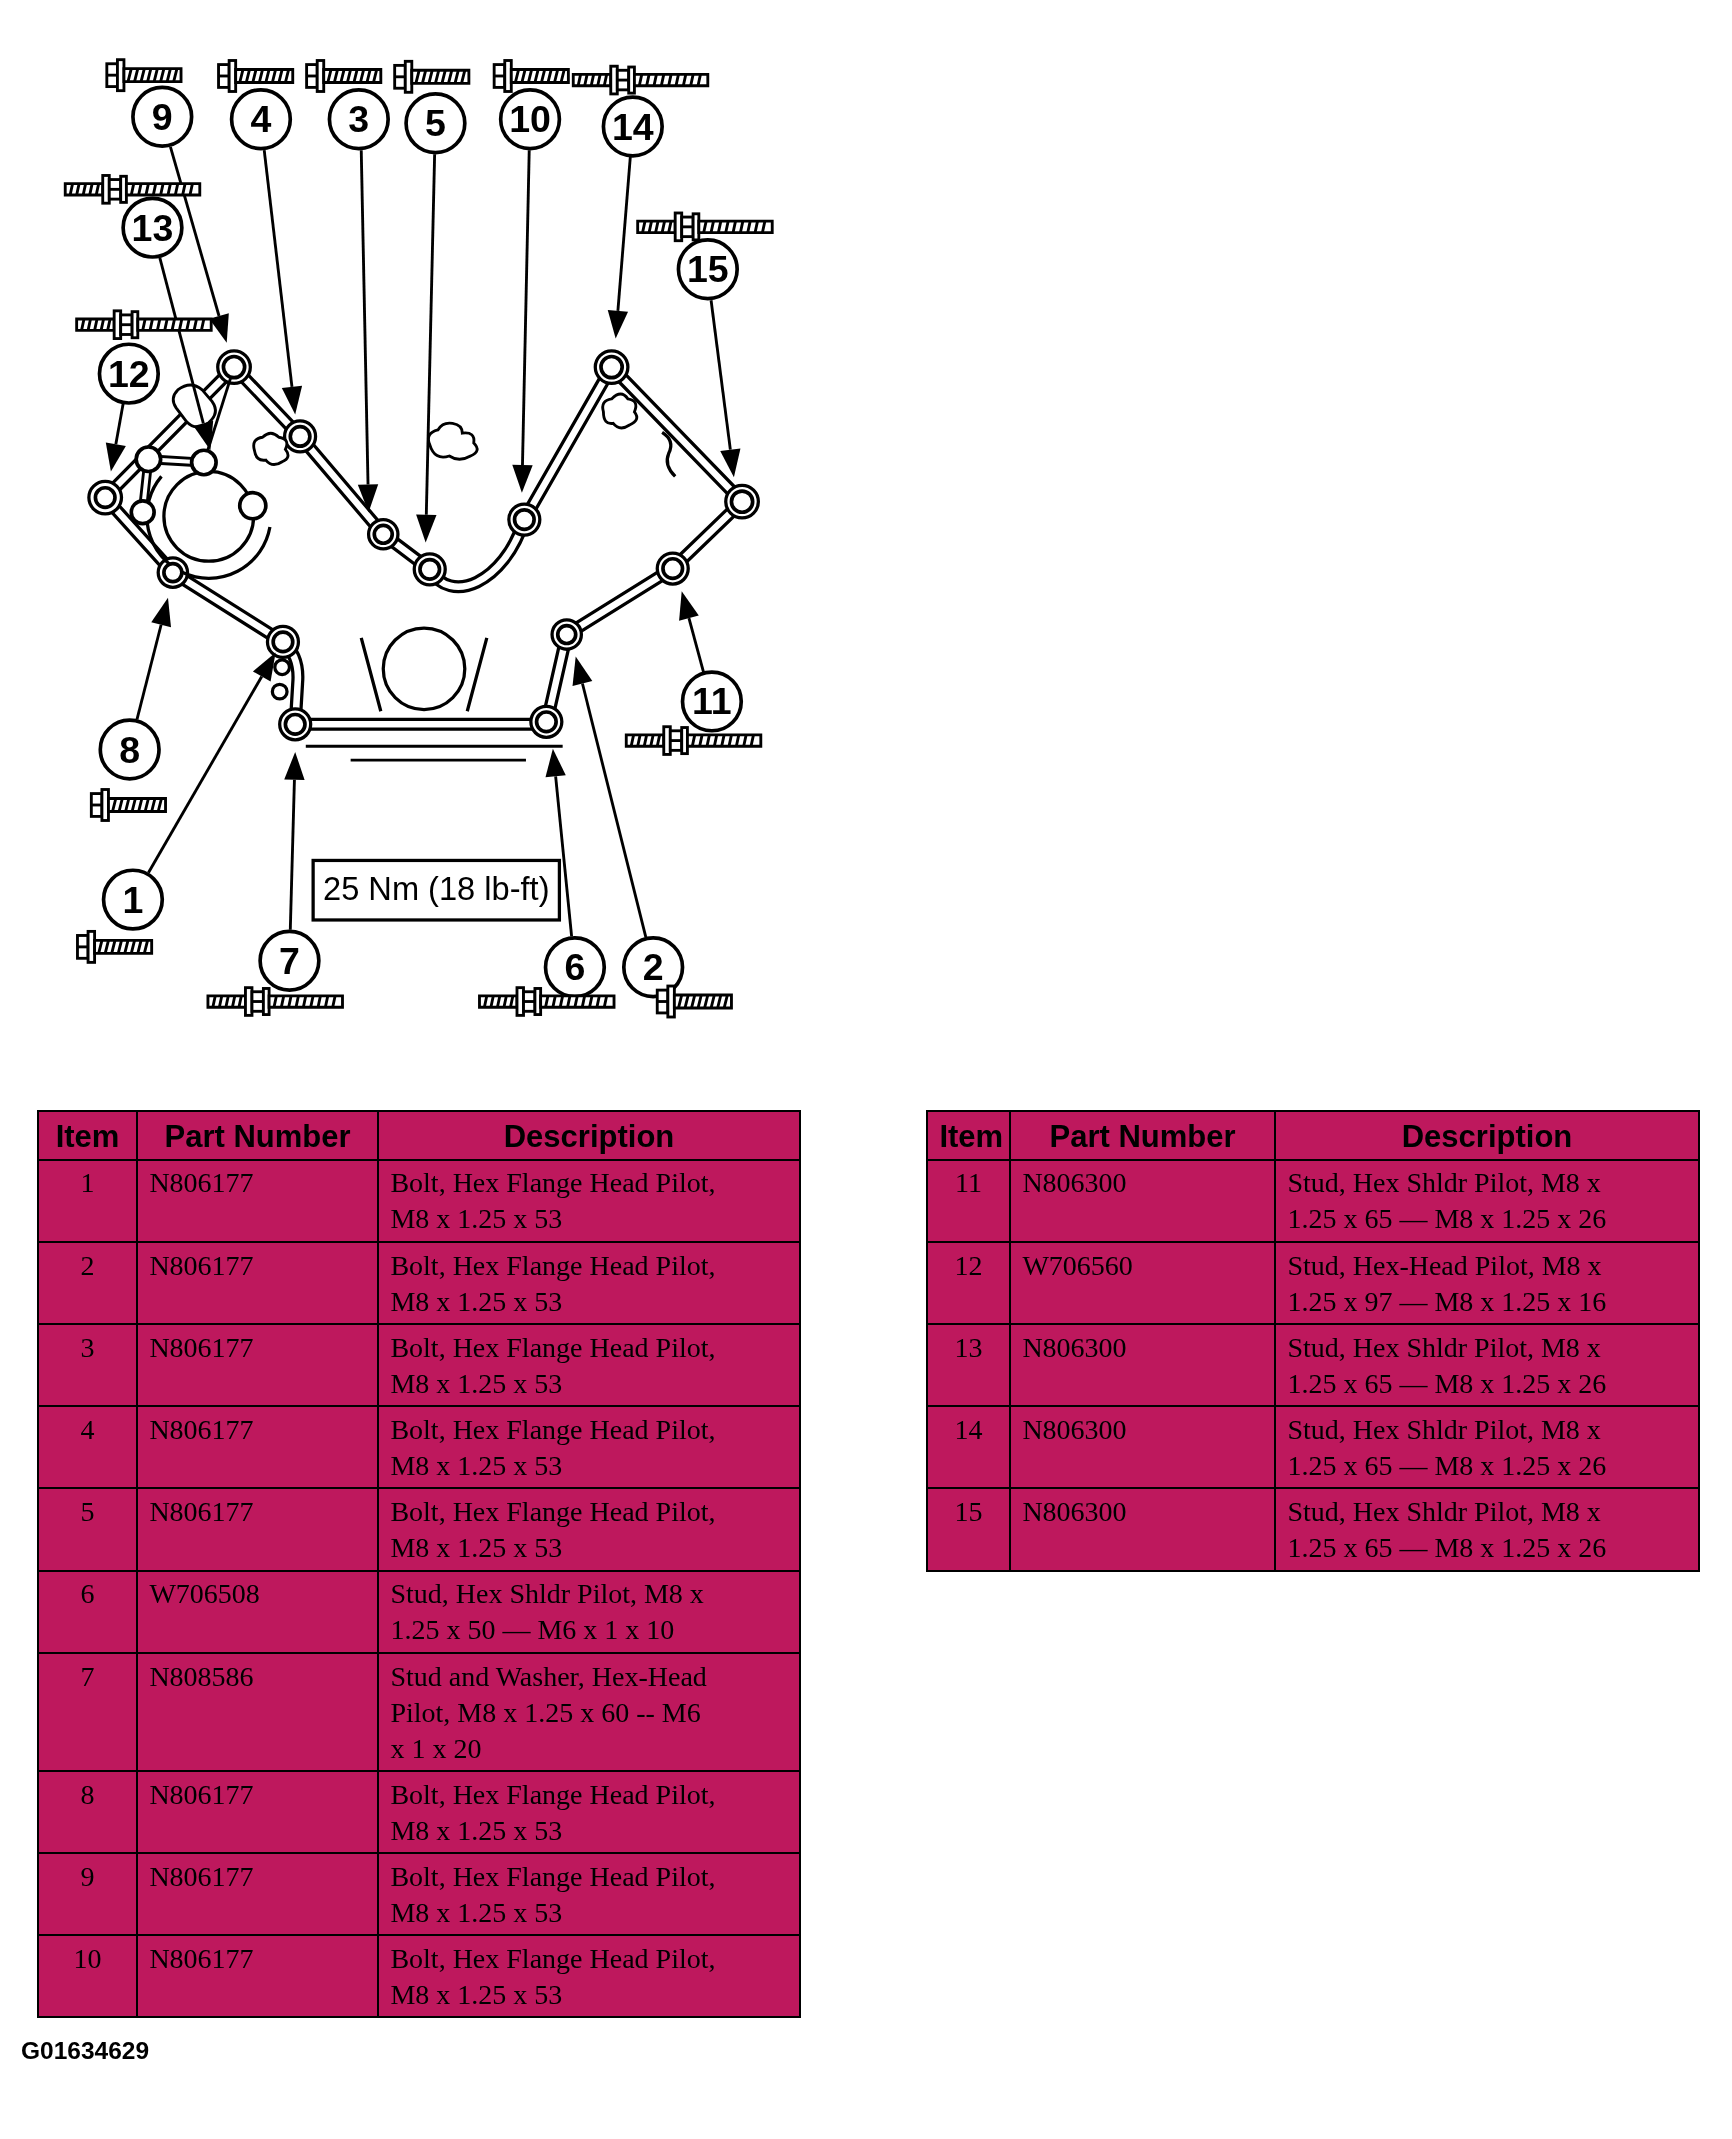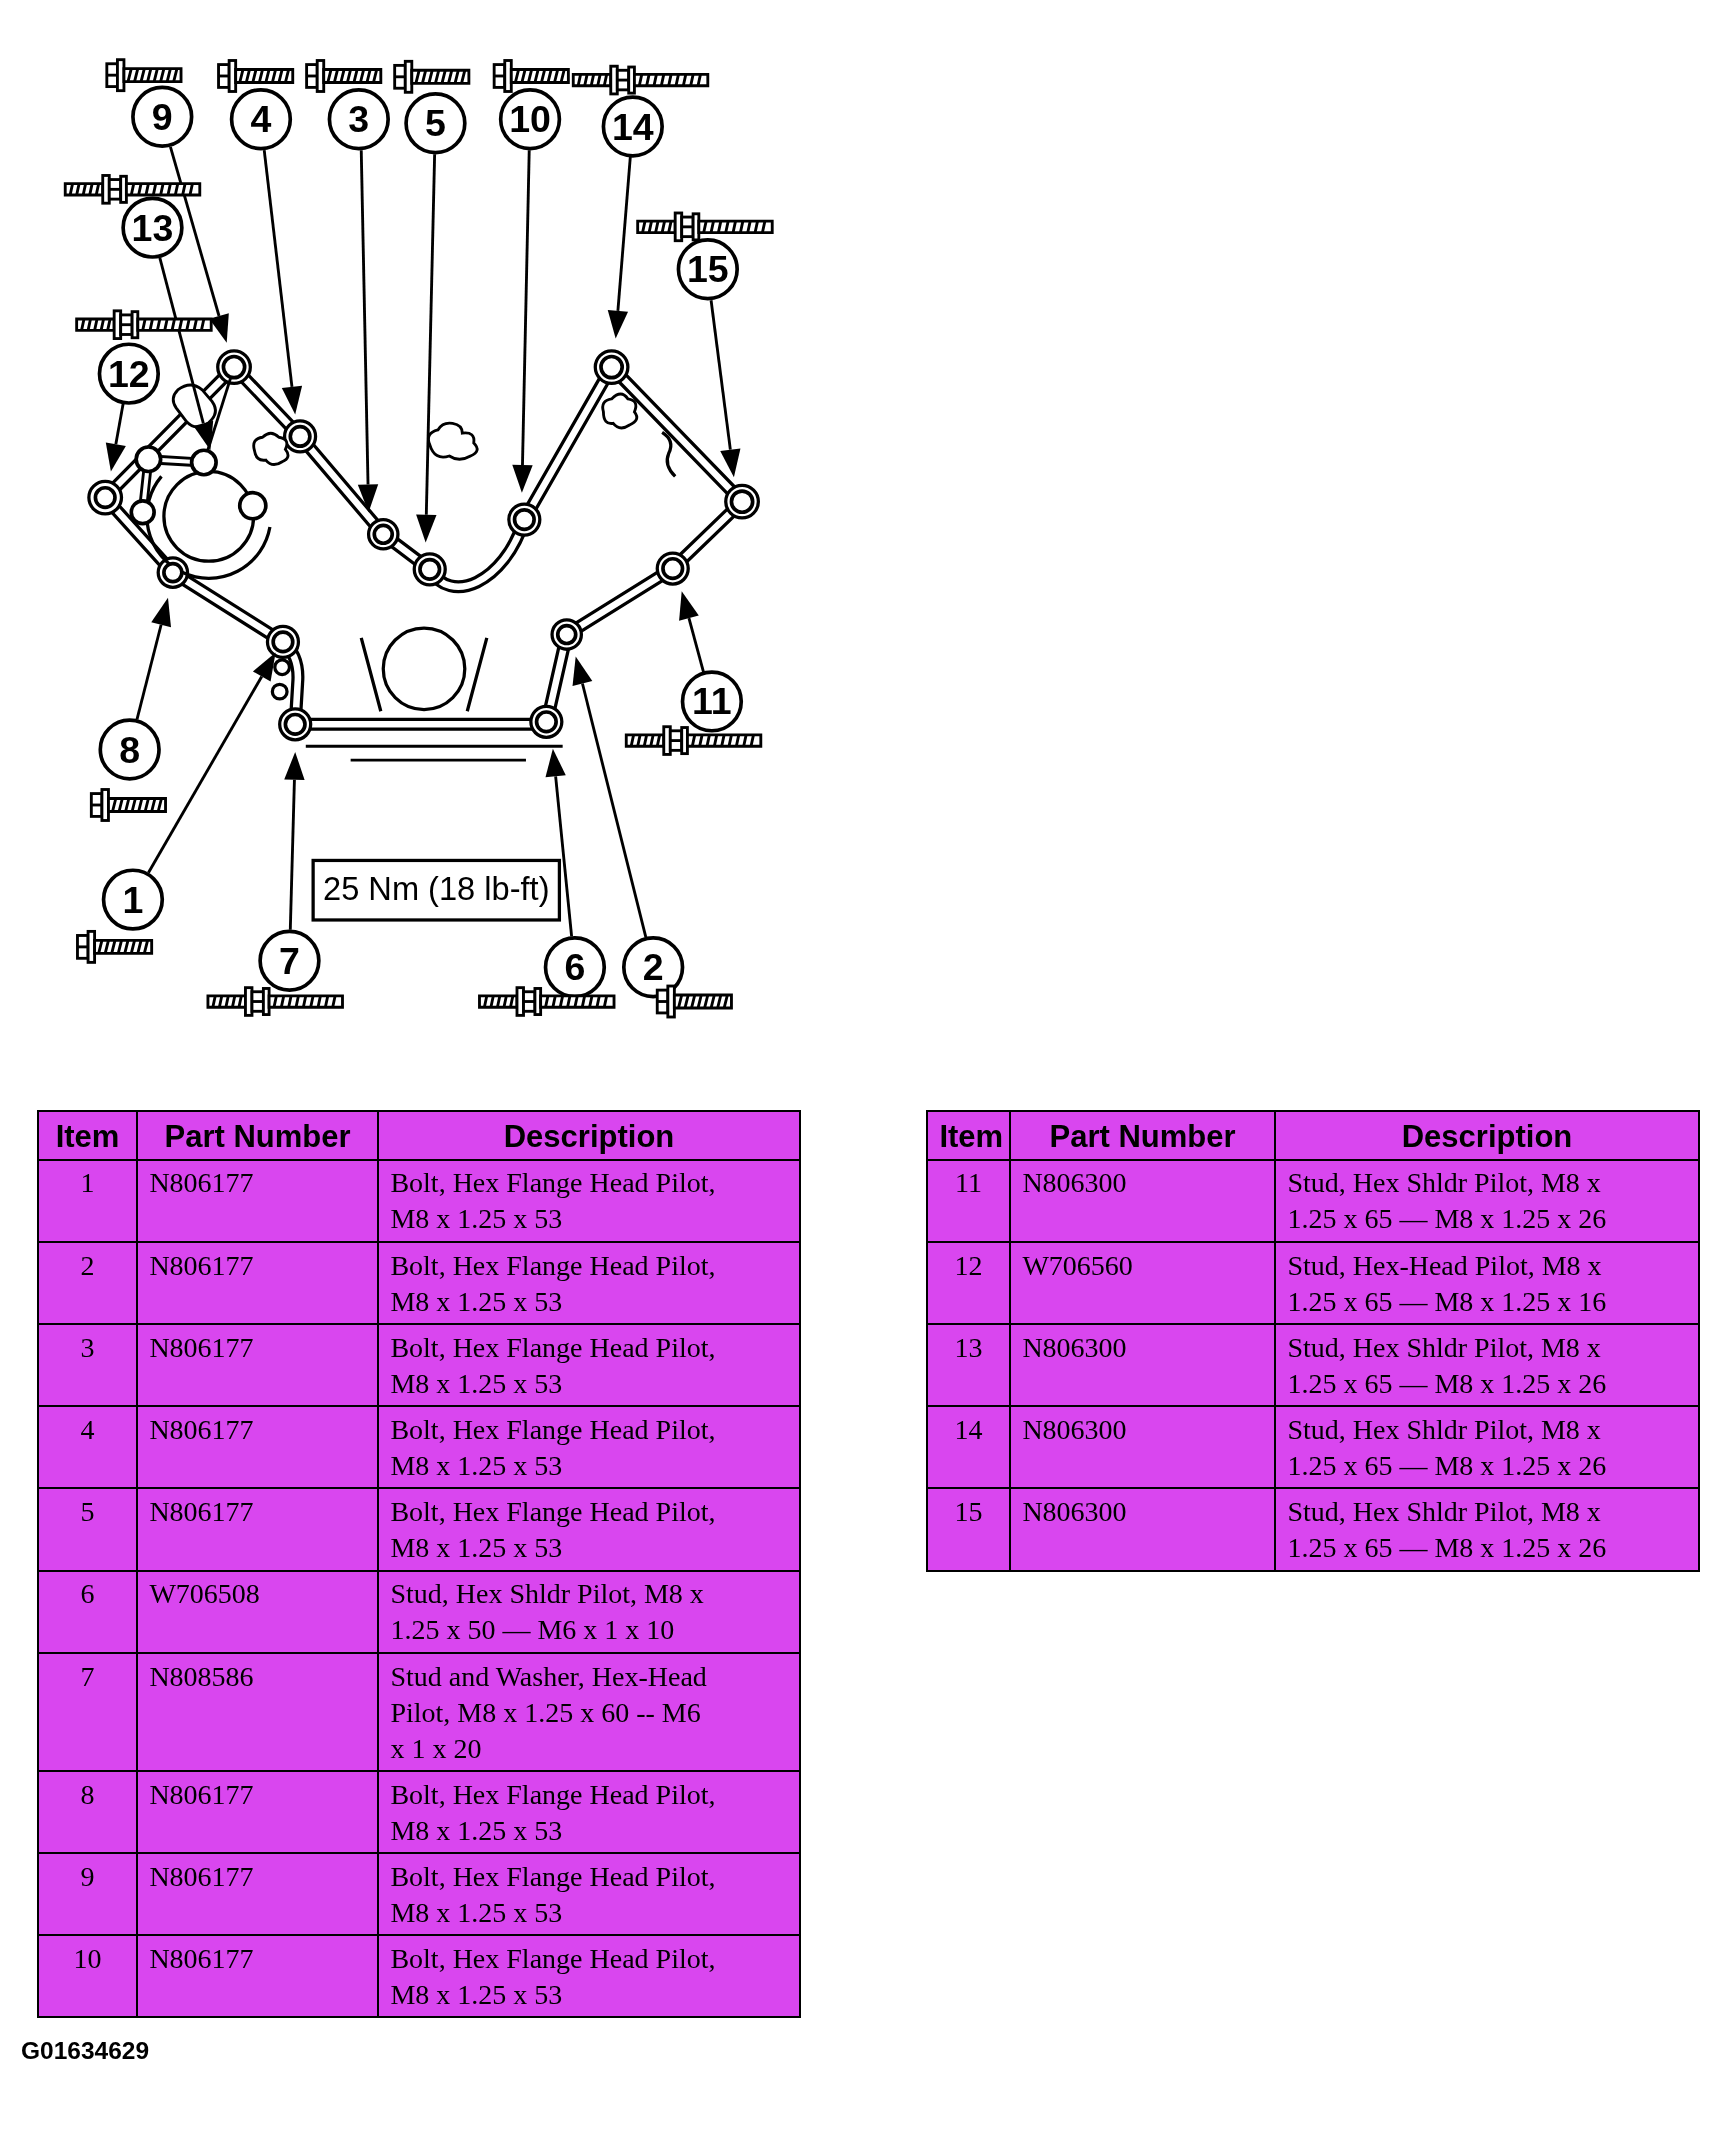--- a/index.html
+++ b/index.html
@@ -20,21 +20,21 @@
   .blob{fill:#fff;stroke:#000;stroke-width:3.5;}
   .callout-circle{fill:#fff;stroke:#000;stroke-width:4.5;}
   .callout-num{font:bold 46px "Liberation Sans",sans-serif;fill:#000;
                text-anchor:middle;}
   .leader{stroke:#000;stroke-width:3.5;fill:none;}
   .ahead{fill:#000;stroke:none;}
   .fast{stroke:#000;stroke-width:3.5;fill:#fff;}
   .torque-rect{fill:#fff;stroke:#000;stroke-width:4;}
   .torque-text{font:40px "Liberation Sans",sans-serif;fill:#000;text-anchor:middle;}
 
-  table.parts{position:absolute;border-collapse:collapse;table-layout:fixed;background:#d946ef;}
+  table.parts{position:absolute;border-collapse:collapse;table-layout:fixed;background:#be185d;}
   #table-left{left:37px;top:1110px;width:762px;}
   #table-right{left:926px;top:1110px;width:772px;}
   .parts th{font-family:"Liberation Sans",sans-serif;font-weight:bold;font-size:31px;
             line-height:36px;text-align:center;padding:6.5px 11.4px 4.1px;border:2.4px solid #000;
             vertical-align:middle;}
   .parts td{font-size:28px;line-height:36px;border:2.4px solid #000;vertical-align:top;
             padding:4.9px 11.4px 3.3px;}
   .parts td.item{text-align:center;padding-left:3.3px;padding-right:3.3px;}
   .parts td.desc{white-space:pre-line;font-family:Liberation Serif, serif;}
   .footer{position:absolute;left:21px;top:2037px;
@@ -382,21 +382,21 @@
         <tr>
           <td class="item">11</td>
           <td class="part">N806300</td>
           <td class="desc">Stud, Hex Shldr Pilot, M8 x
 1.25 x 65 — M8 x 1.25 x 26</td>
         </tr>
         <tr>
           <td class="item">12</td>
           <td class="part">W706560</td>
           <td class="desc">Stud, Hex-Head Pilot, M8 x
-1.25 x 65 — M8 x 1.25 x 16</td>
+1.25 x 97 — M8 x 1.25 x 16</td>
         </tr>
         <tr>
           <td class="item">13</td>
           <td class="part">N806300</td>
           <td class="desc">Stud, Hex Shldr Pilot, M8 x
 1.25 x 65 — M8 x 1.25 x 26</td>
         </tr>
         <tr>
           <td class="item">14</td>
           <td class="part">N806300</td>

